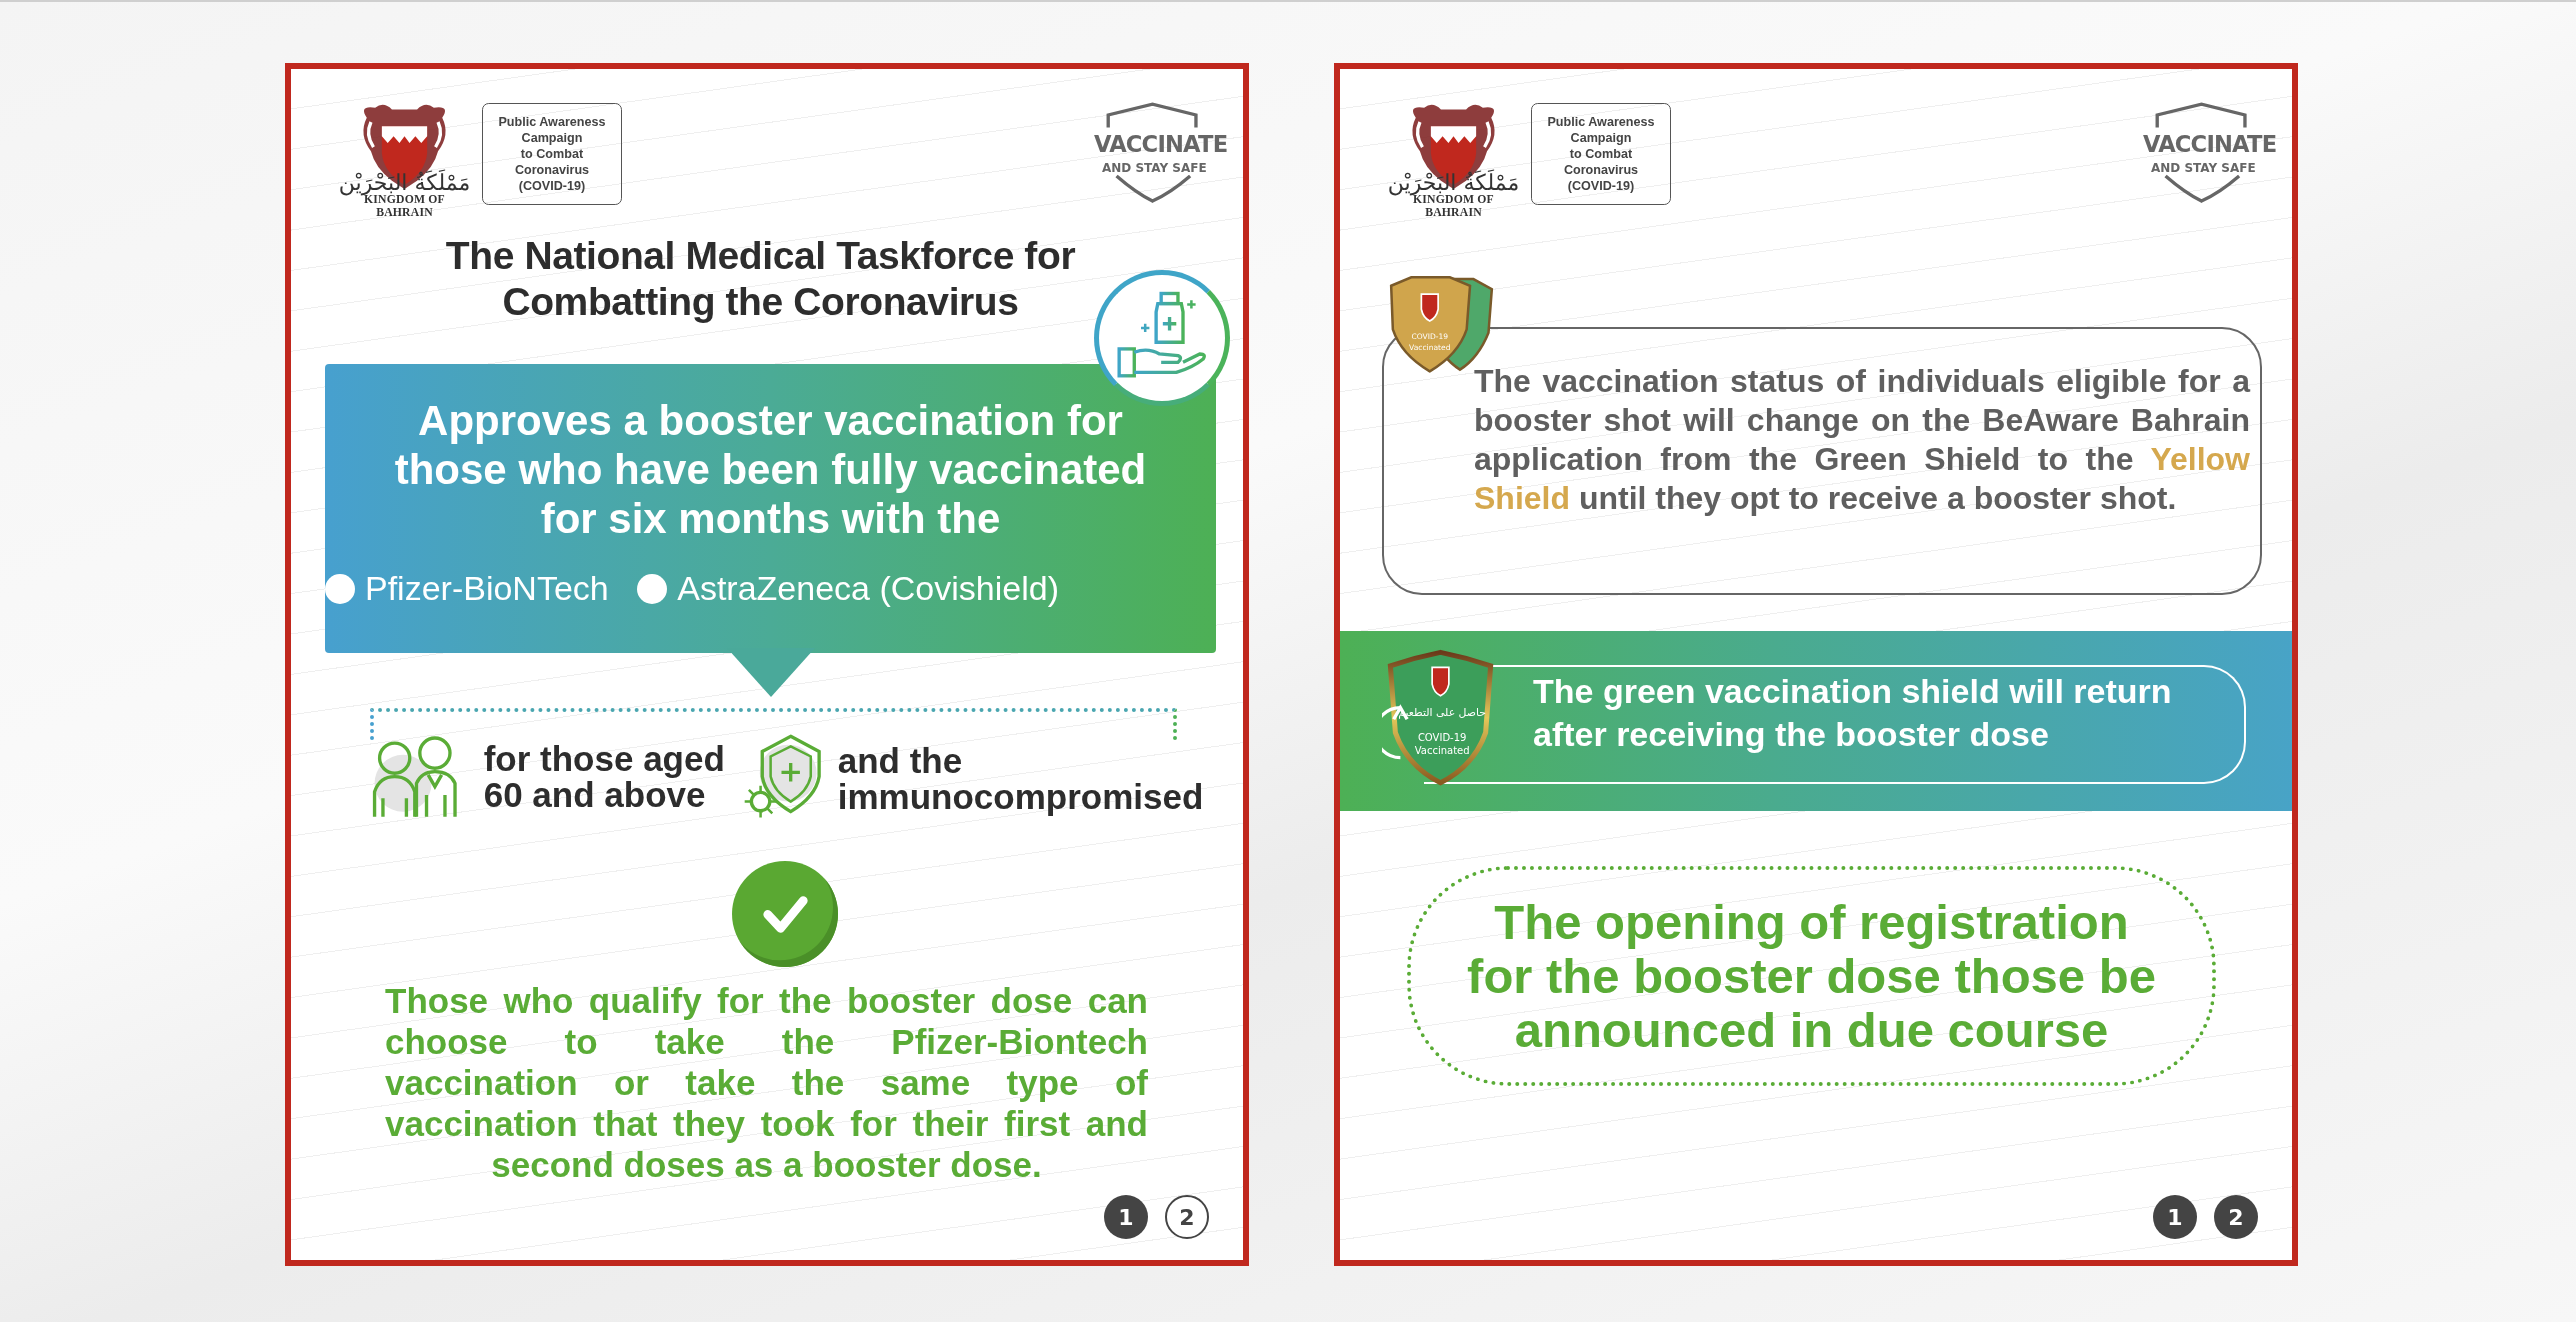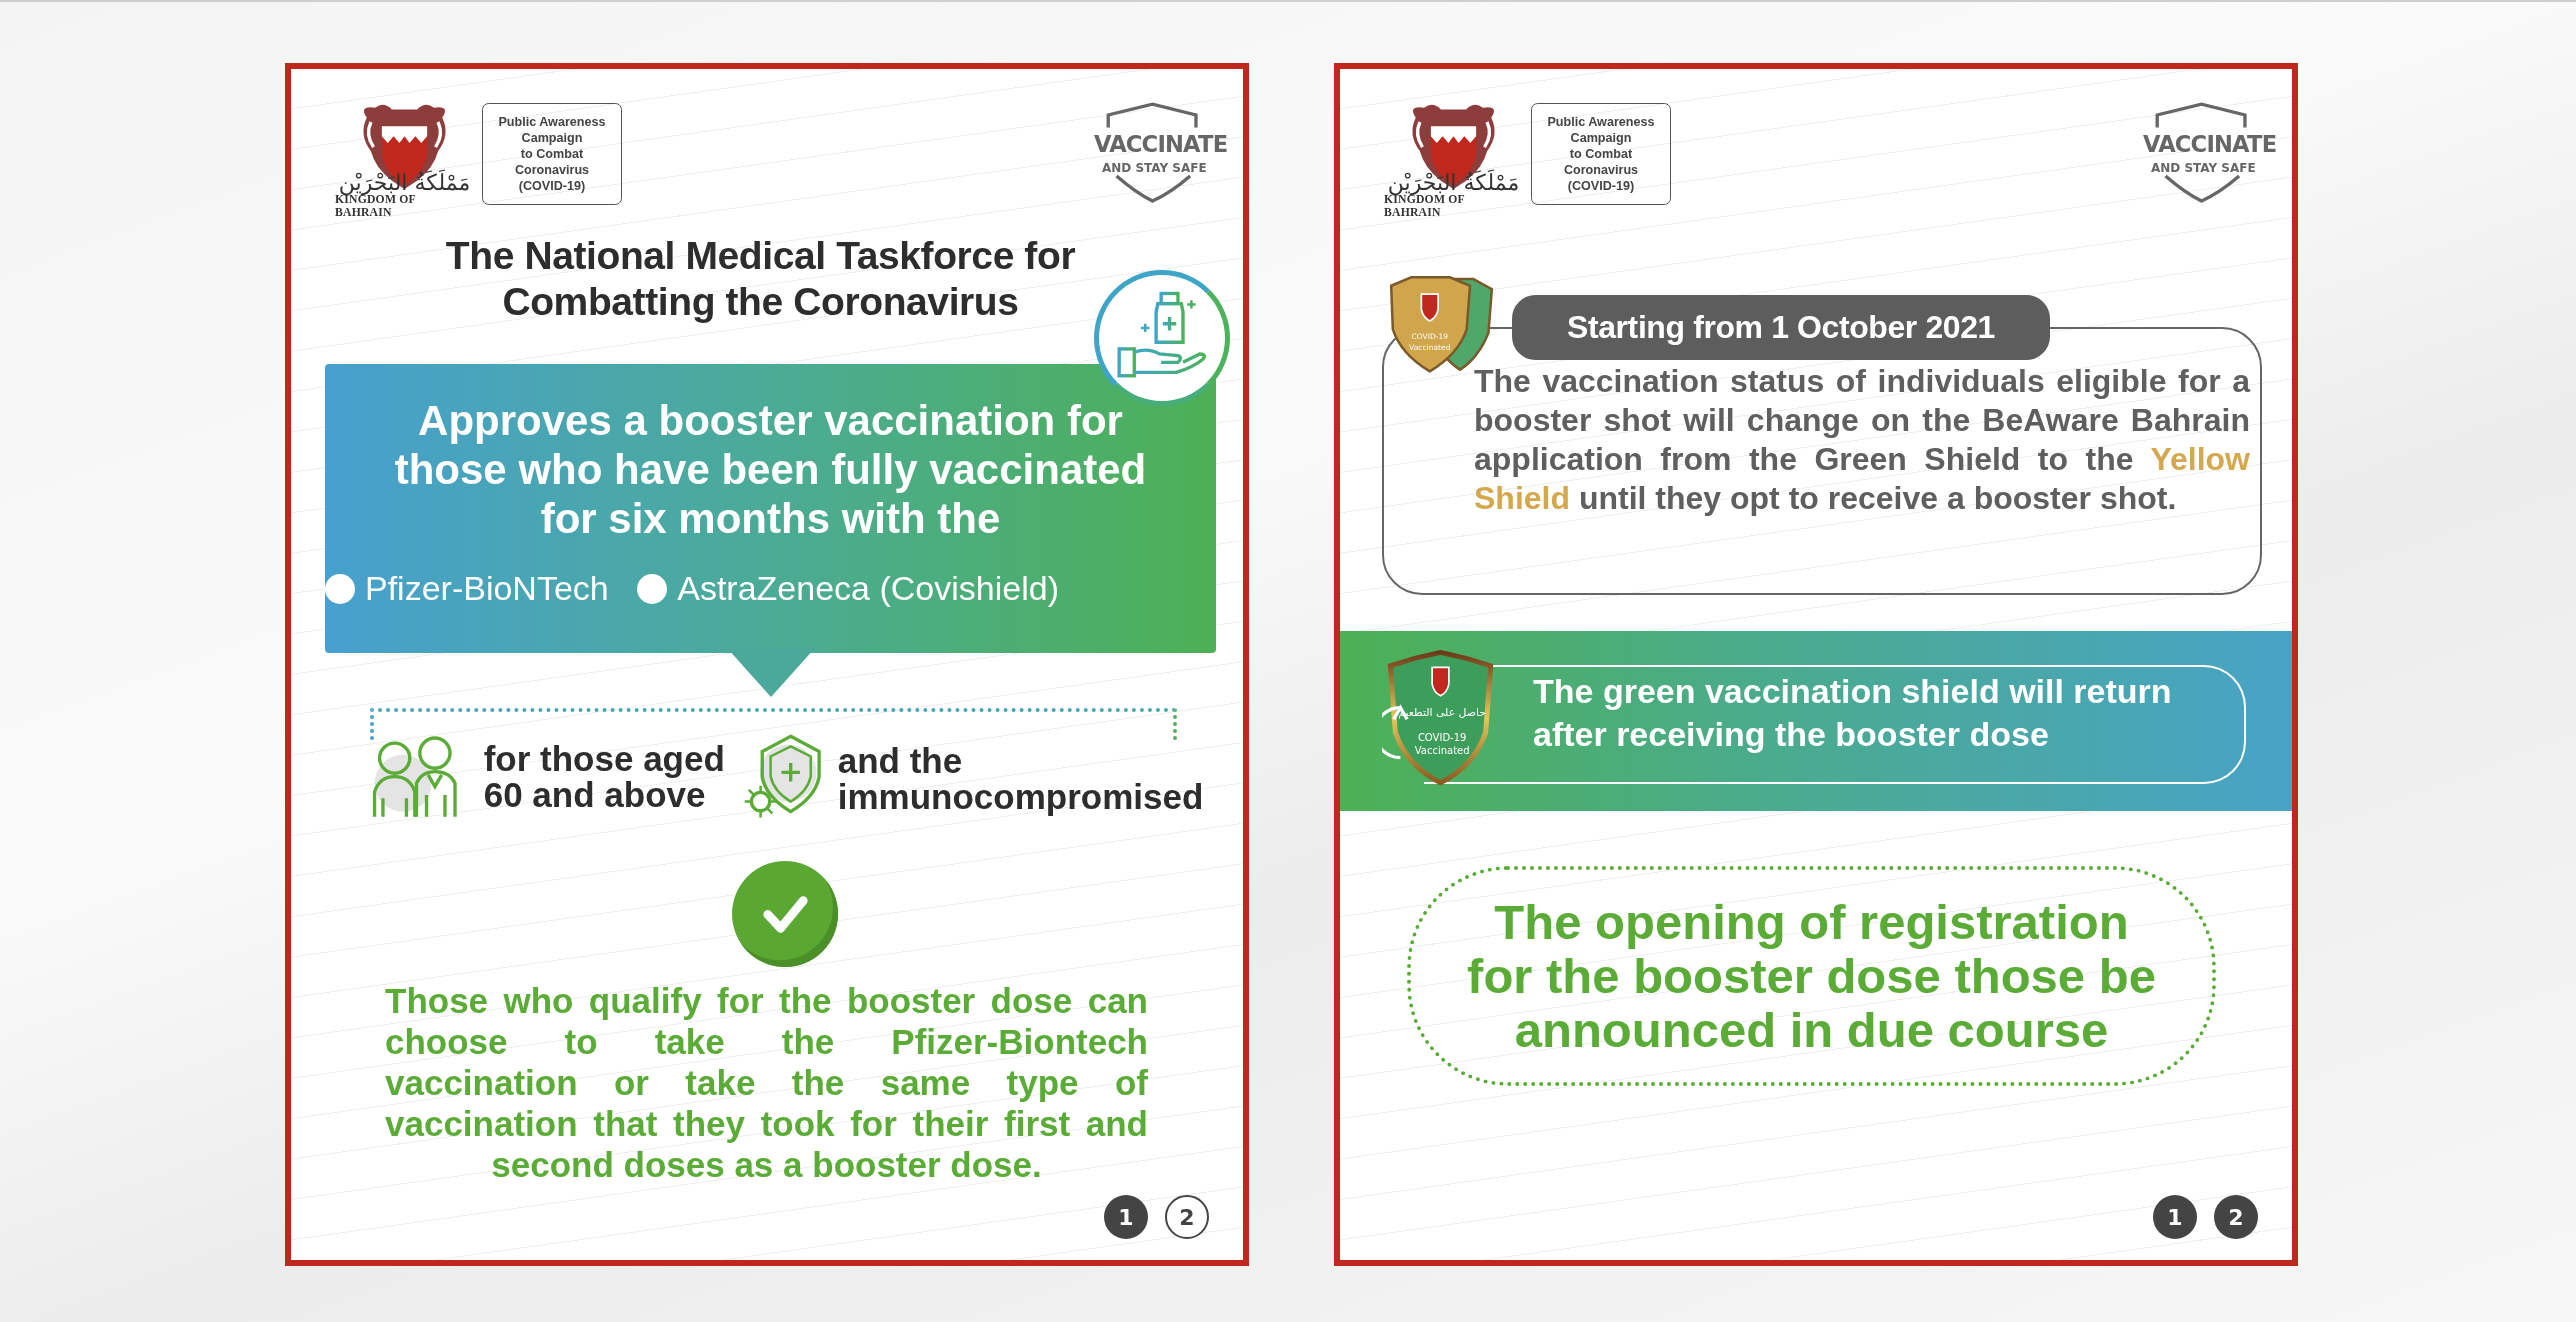--- a/index.html
+++ b/index.html
@@ -19,21 +19,21 @@
     background-color: #ffffff;
     background-image: repeating-linear-gradient(172deg, transparent 0px, transparent 39px, #efefef 39px, #efefef 40px);
     overflow: hidden;
   }
   .panel.left { left: 285px; }
   .panel.right { left: 1334px; }
 
   
   .emblem { position:absolute; left:42px; top:32px; width:143px; height:109px; }
   .emblem-arabic { position:absolute; left:44px; top:101px; width:139px; text-align:center; font-family:"DejaVu Serif", serif; font-size:22px; color:#333; }
-  .emblem-name { position:absolute; left:44px; top:124px; width:139px; text-align:left; font-family:"Liberation Serif", serif; font-size:11.7px; font-weight:bold; color:#333; letter-spacing:0.2px; }
+  .emblem-name { position:absolute; left:44px; top:124px; width:139px; text-align:center; font-family:"Liberation Serif", serif; font-size:11.7px; font-weight:bold; color:#333; letter-spacing:0.2px; }
   .campaign-box { position:absolute; left:191px; top:34px; width:140px; height:102px; border:1.7px solid #555; border-radius:6.7px; display:flex; flex-direction:column; align-items:center; justify-content:center; padding:3.4px; }
   .campaign-box span { display:block; font-size:12.6px; font-weight:bold; color:#444; line-height:16px; text-align:center; }
   .vaccinate-badge { position:absolute; right:32px; top:25px; width:117px; height:113px; }
   .vaccinate-title { position:absolute; left:0; top:37px; width:117px; text-align:center; font-family:"DejaVu Sans", sans-serif; font-weight:bold; font-size:22.6px; color:#666; letter-spacing:-0.8px; }
   .vaccinate-sub { position:absolute; left:8px; top:67px; width:117px; text-align:left; font-family:"DejaVu Sans", sans-serif; font-weight:bold; font-size:12px; color:#666; }
 
   
   .main-title { position:absolute; left:50px; top:164px; width:839px; text-align:center; font-size:39px; font-weight:bold; color:#2d2d2d; line-height:46px; letter-spacing:-0.4px; }
   .hand-icon { position:absolute; left:803px; top:201px; width:136px; height:136px; border-radius:50%; background:#fff; border:5px solid #3fa5c8; border-right-color:#4bb35a; border-bottom-color:#47ad7a; z-index:3; }
   .bubble {
@@ -224,21 +224,20 @@
   </div>
 
   <svg class="shield-pair" viewBox="0 0 132 118">
     <path d="M44 6 L104 6 L126 18 L122 70 Q110 100 88 114 Q66 100 54 70 L50 18Z" fill="#4fa86a" stroke="#7a5a2a" stroke-width="3"></path>
     <path d="M6 14 L30 4 L76 4 L100 14 L96 66 Q86 96 52 116 Q18 96 8 66Z" fill="#d0a54c" stroke="#7a5a2a" stroke-width="3"></path>
     <path d="M42 24 L62 24 L62 42 Q60 52 52 56 Q44 52 42 42Z" fill="#c0281e" stroke="#fff" stroke-width="2"></path>
     <text x="52" y="78" text-anchor="middle" font-size="9" fill="#fff" font-family="DejaVu Sans, sans-serif">COVID-19</text>
     <text x="52" y="90" text-anchor="middle" font-size="9" fill="#fff" font-family="DejaVu Sans, sans-serif">Vaccinated</text>
   </svg>
 
-  <div class="date-pill">Starting from 1 October 2021</div>
   <div class="status-box"></div>
   <div class="status-text"><span>The vaccination status of individuals eligible for a booster shot will change on the BeAware Bahrain application from the Green Shield to the </span><span class="yellow">Yellow Shield</span><span> until they opt to receive a booster shot.</span></div>
 
   <div class="green-band">
     <div class="return-pill"></div>
     <svg class="vacc-shield" viewBox="0 0 140 165">
       <defs>
           <linearGradient id="gs" x1="0" x2="0" y1="0" y2="1">
             <stop offset="0" stop-color="#6b3a1a"></stop>
             <stop offset="0.5" stop-color="#e4c85a"></stop>

